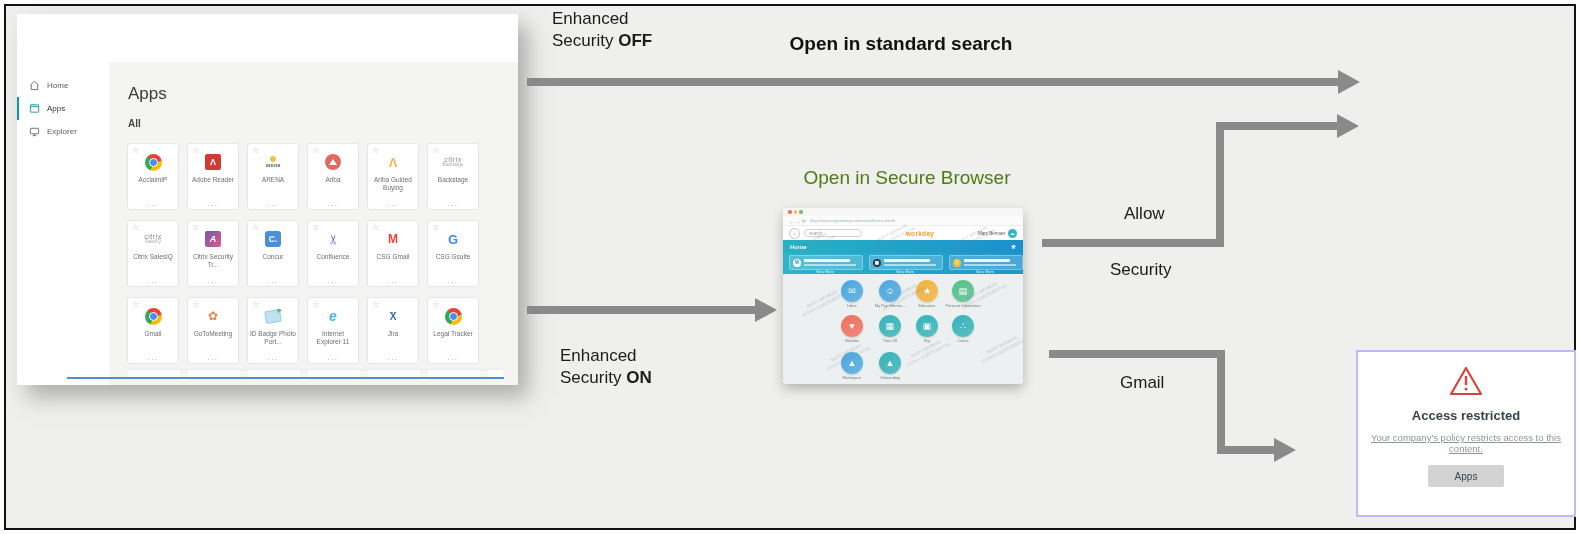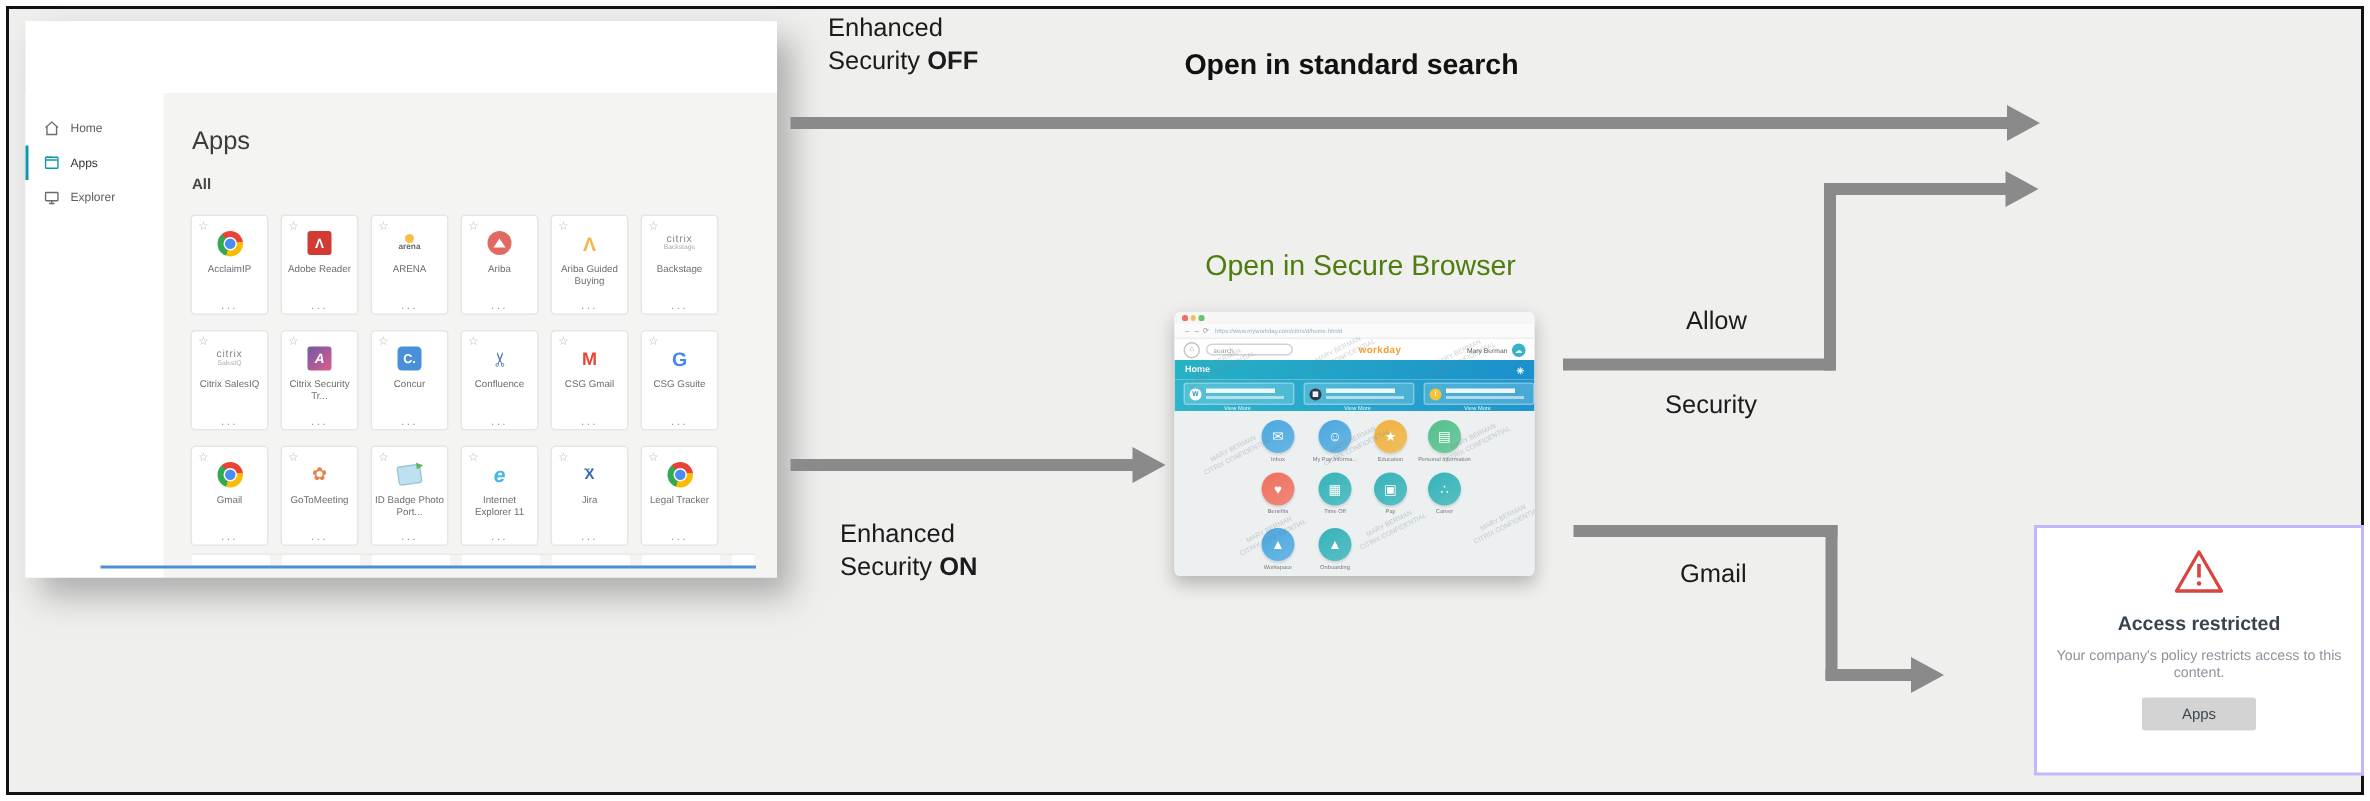--- a/index.html
+++ b/index.html
@@ -94,21 +94,21 @@
   .sb-body{position:absolute;left:0;top:66px;right:0;bottom:0;background:#edf0f1;}
   .sb-app{position:absolute;width:22px;height:22px;border-radius:50%;color:#fff;display:flex;align-items:center;justify-content:center;font-size:9px;box-shadow:0 1px 2px rgba(0,0,0,.15);cursor:pointer;}
   .sb-applab{position:absolute;width:36px;margin-left:-18px;text-align:center;font-size:3.8px;color:#777;line-height:1.2;}
   .sb-marks{position:absolute;inset:0;pointer-events:none;}
   .wm{position:absolute;transform:rotate(-27deg);color:rgba(120,132,142,.38);font-size:4.5px;line-height:1.3;text-align:center;white-space:nowrap;}
 
   
   .dlg{position:absolute;left:1356px;top:350px;width:220px;height:167px;background:#fff;border:2px solid #c4b5fd;box-sizing:border-box;}
   .dlg-tri{position:absolute;left:50%;top:13px;transform:translateX(-50%);}
   .dlg-title{position:absolute;left:0;right:0;top:56px;text-align:center;font-size:13px;font-weight:bold;color:#39434e;}
-  .dlg-msg{position:absolute;left:0;right:0;top:80px;text-align:center;font-size:9.5px;color:#8d949c;}
+  .dlg-msg{position:absolute;left:0;right:0;top:80px;text-align:center;font-size:9.5px;color:#8d949c;text-decoration:underline;}
   .dlg-back{position:absolute;left:50%;top:113px;transform:translateX(-50%);width:76px;height:22px;background:#d3d3d3;border:none;border-radius:2px;font-size:10px;color:#3c4650;font-family:"Liberation Sans",sans-serif;cursor:pointer;}
 </style>
 </head>
 <body>
 
 <div class="page">
   <div class="frame"></div>
 
   <div class="cw">
     <div class="cw-side" id="cw-nav">

